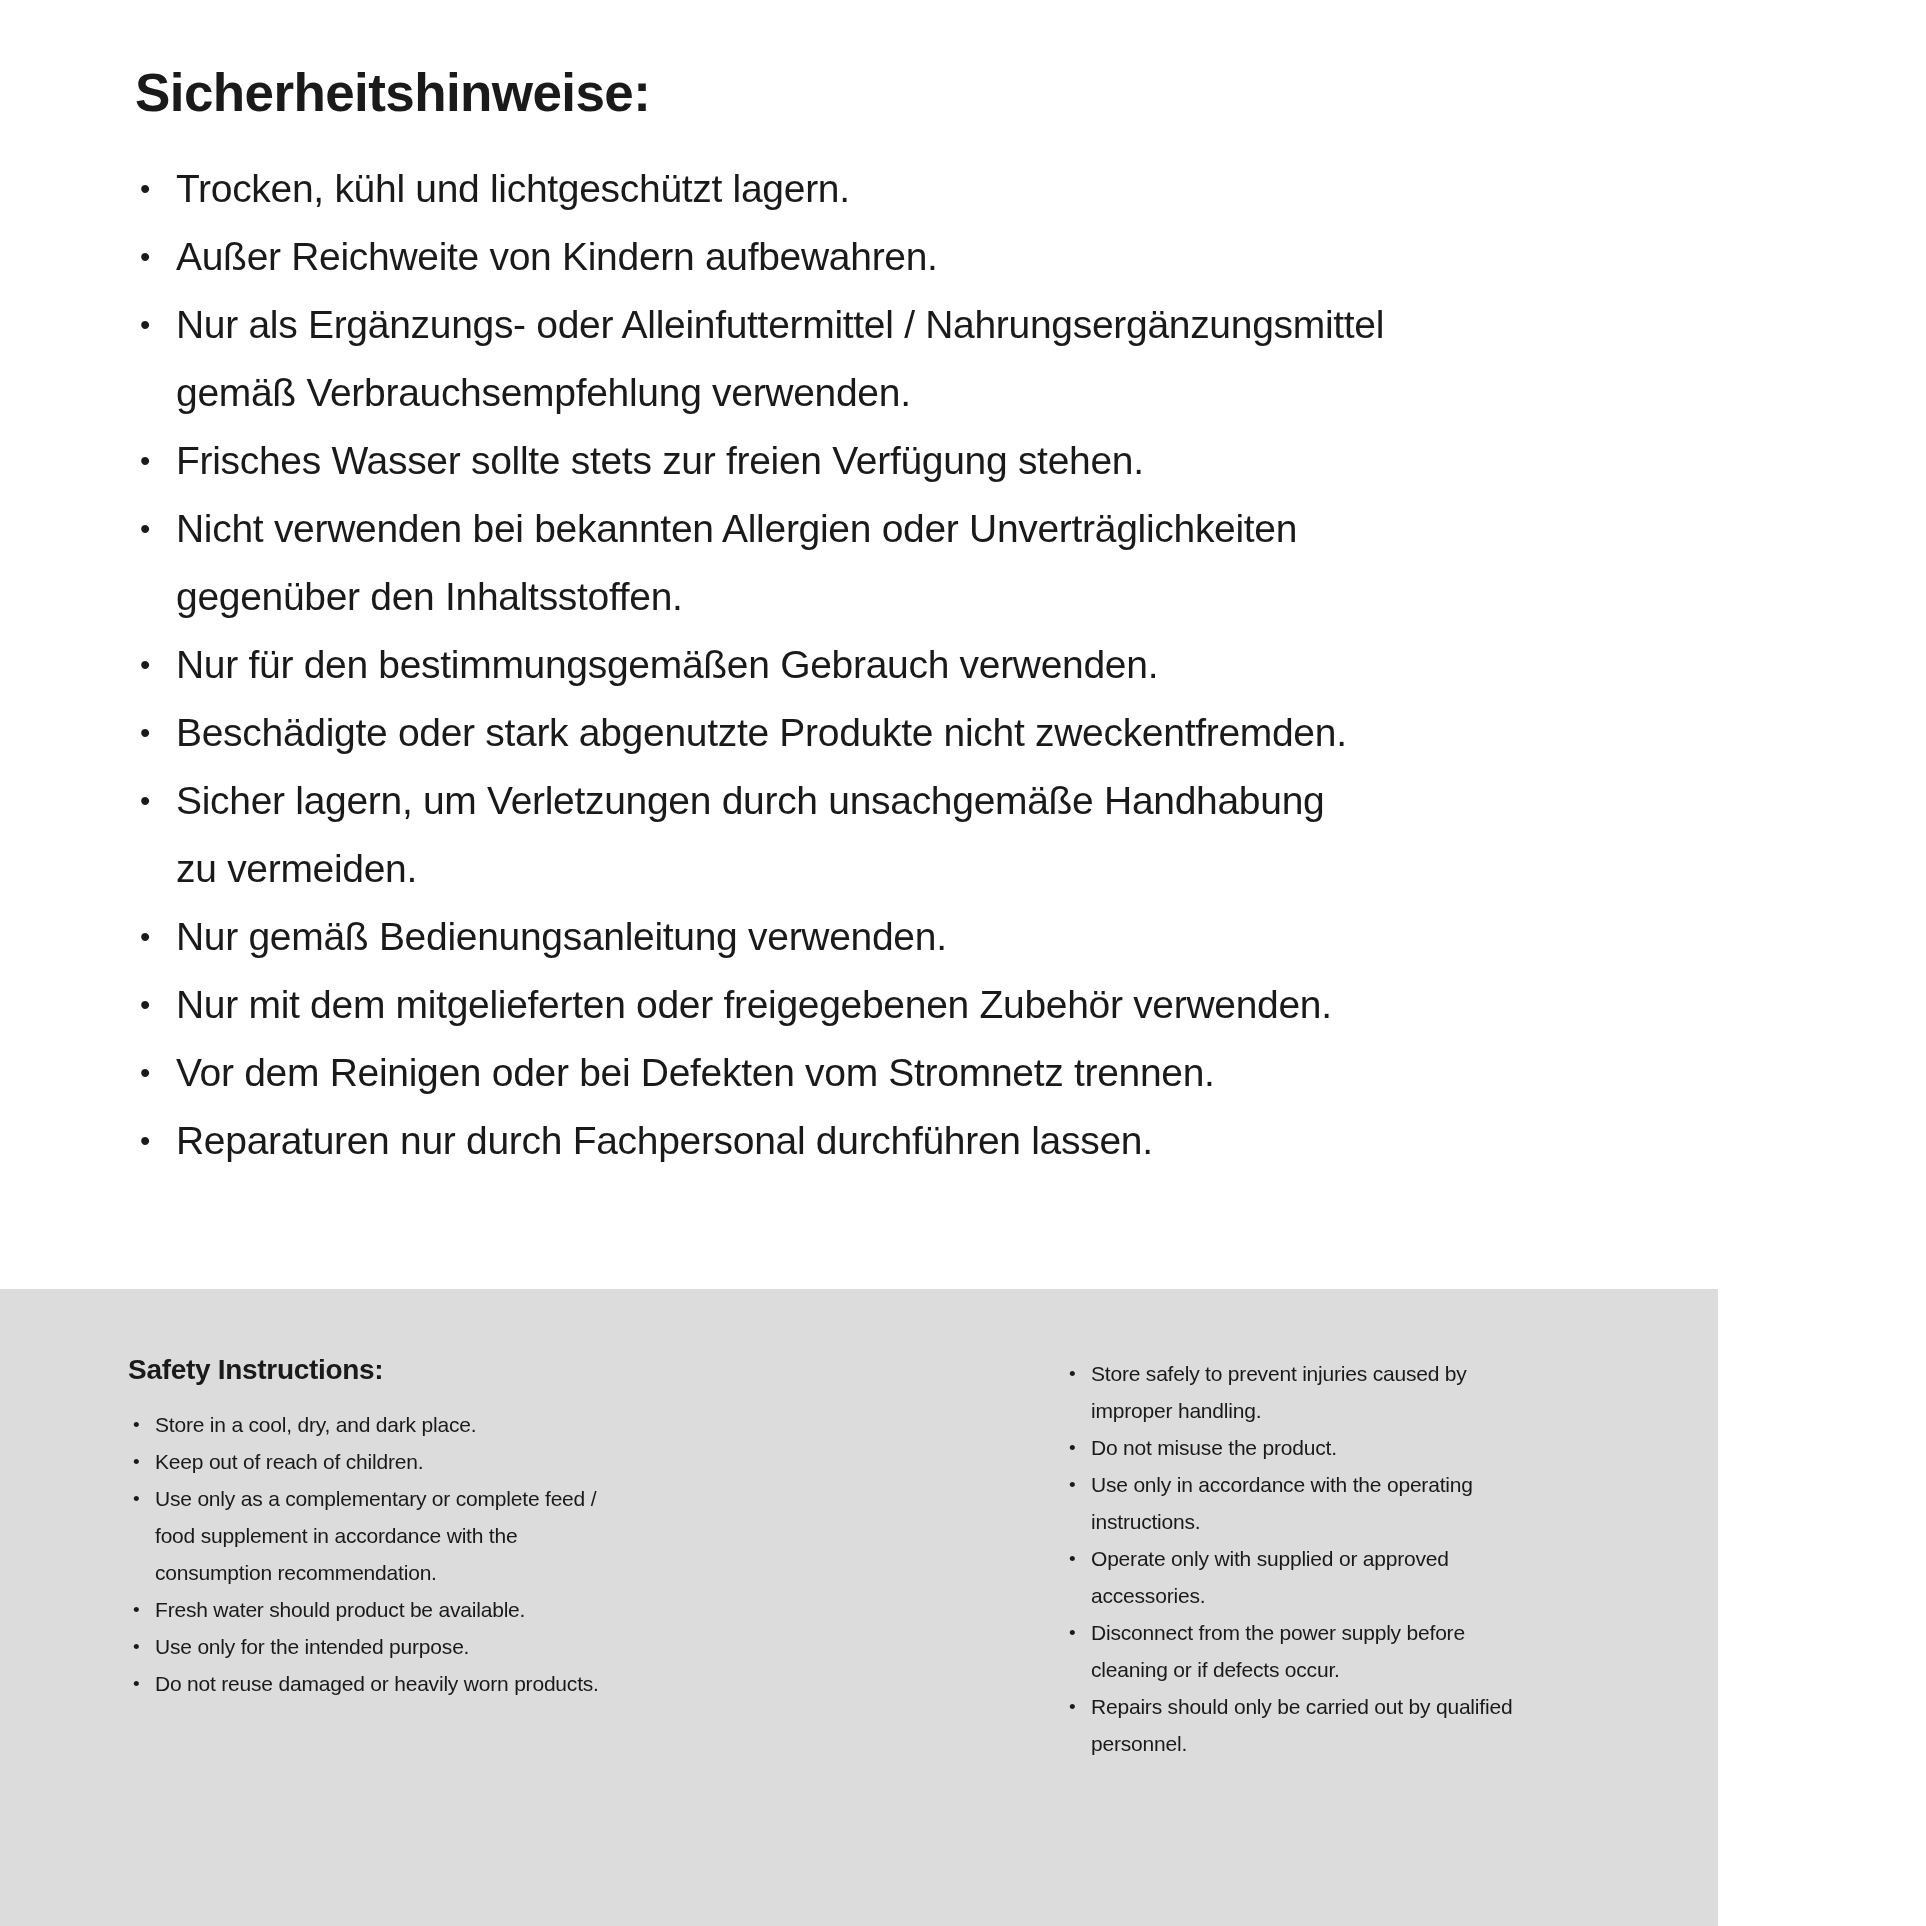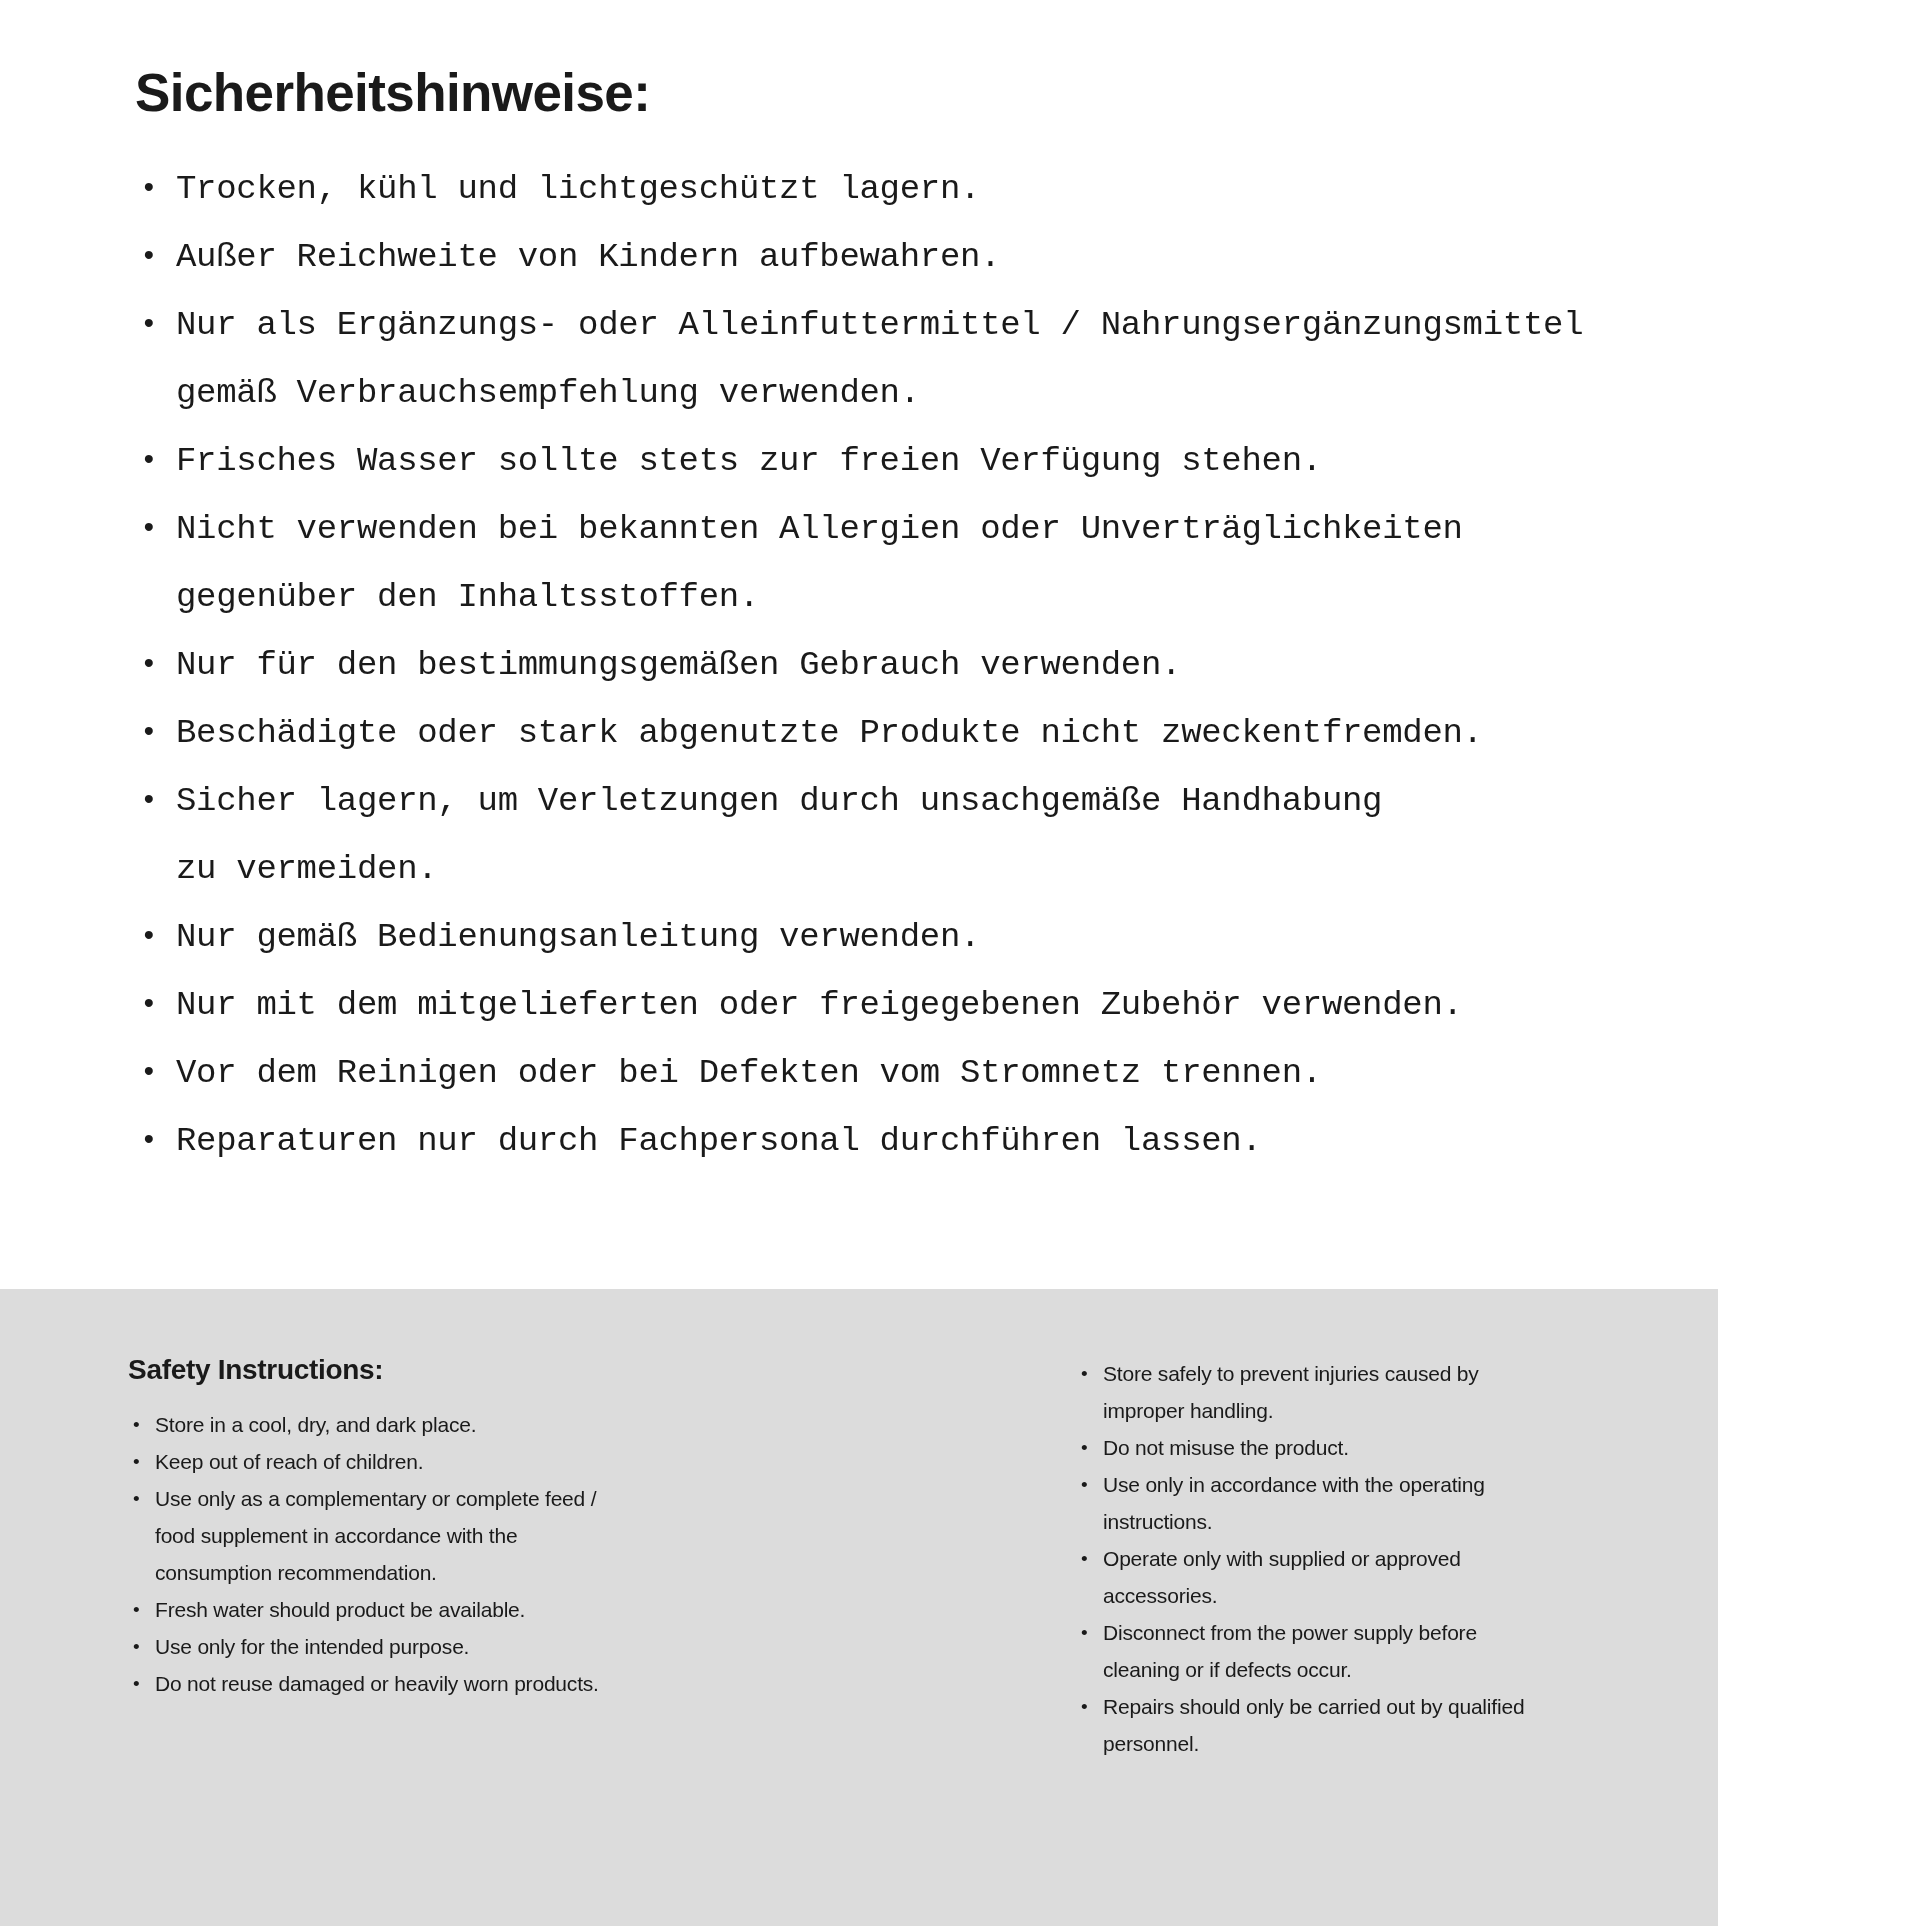--- a/index.html
+++ b/index.html
@@ -40,46 +40,45 @@
   }
   .de-section ul.bullets {
     max-width: 1669px;
   }
   ul.bullets li {
     position: relative;
     white-space: pre-line;     
     margin: 0;
   }
   .de-section ul.bullets li {
-    font-size: 34px;
+    font-size: 39px;
     line-height: 68px;
     padding-left: 41px;
     letter-spacing: -0.3px;
-    font-family: Liberation Mono, monospace;
   }
   .de-section ul.bullets li::before {
     content: "\2022";
     position: absolute;
     left: 5.1px;
     top: 0;
     font-size: 29.5px;
     line-height: 68px;
   }
 
   
   .en-section {
     box-sizing: border-box;
     flex: 1;
     background: #dcdcdc;
     padding: 63px 83px 0 128px;
   }
   .en-grid {
     display: grid;
     grid-template-columns: 899px 1fr;
-    column-gap: 49px;
+    column-gap: 37px;
     align-items: start;
   }
   .en-title {
     font-size: 28px;
     font-weight: 700;
     margin: 0 0 19px 0;
     line-height: 1.25;
     letter-spacing: -0.3px;
   }
   .en-section ul.bullets li {

